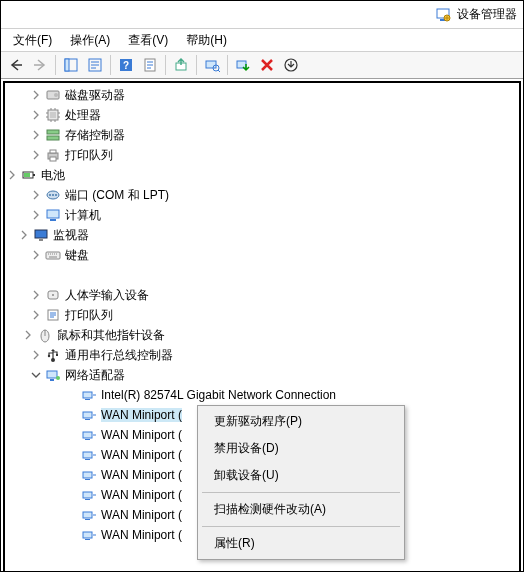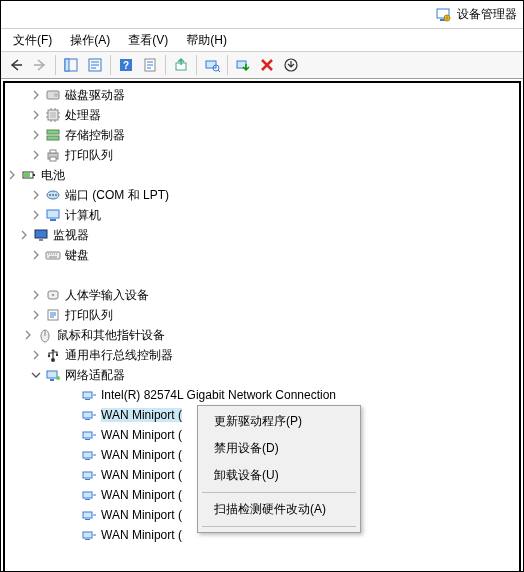--- a/index.html
+++ b/index.html
@@ -80,21 +80,21 @@
   .node-icon {
     width: 16px; height: 16px; margin-right: 4px;
     display: inline-flex; align-items: center; justify-content: center;
   }
   .node-label { }
   .selected { background: #cce8f6; }
   .context-menu {
     position: absolute;
     left: 192px;
     top: 322px;
-    width: 164px;
+    width: 208px;
     background: #f0f0f0;
     border: 1px solid #a0a0a0;
     box-shadow: 2px 2px 4px rgba(0,0,0,0.25);
     padding: 2px;
   }
   .context-menu .cm-item {
     padding: 5px 14px;
     cursor: default;
   }
   .context-menu .cm-sep {
@@ -527,14 +527,15 @@
       </div>
     </div>
 
   <div class="context-menu">
     <div class="cm-item">更新驱动程序(P)</div>
     <div class="cm-item">禁用设备(D)</div>
     <div class="cm-item">卸载设备(U)</div>
     <div class="cm-sep"></div>
     <div class="cm-item">扫描检测硬件改动(A)</div>
     <div class="cm-sep"></div>
+    <div class="cm-item">属性(R)</div>
   </div>
 </div>
 
 </body></html>

